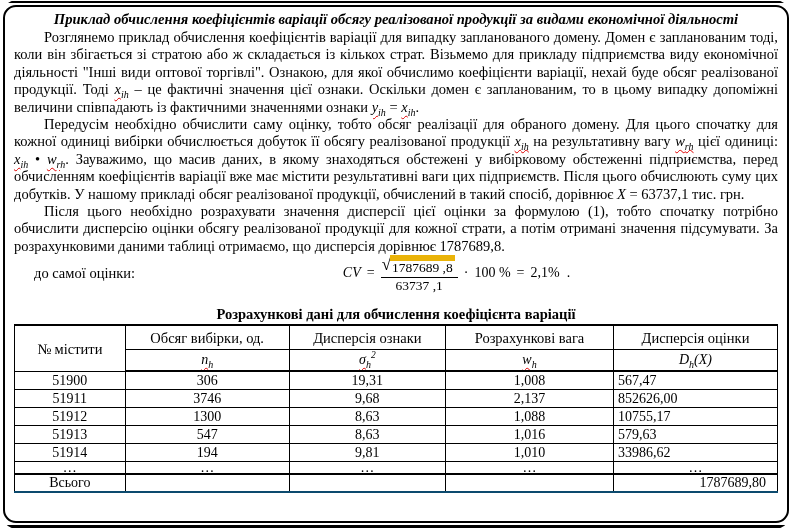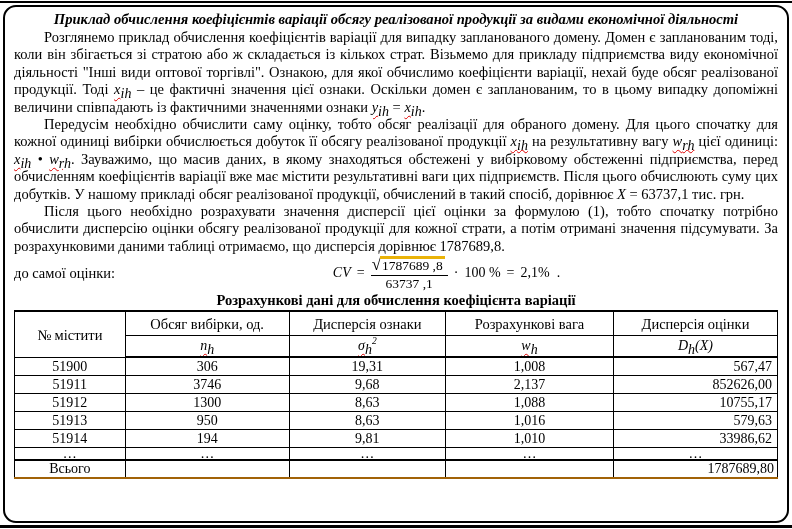--- a/index.html
+++ b/index.html
@@ -1,51 +1,51 @@
 <!DOCTYPE html>
 <html><head>
 <meta charset="utf-8">
 <style>
   html,body{margin:0;padding:0;background:#fff;}
   .canvas{position:relative;width:792px;height:529px;background:#fff;color:#000;
-          font-family:"Liberation Serif",serif;overflow:hidden;}
+          font-family:"Liberation Serif",serif;overflow:hidden;border-radius:18px;}
   .rule-top{position:absolute;left:0;top:1px;width:100%;height:2px;background:#000;}
   .rule-bottom{position:absolute;left:0;top:525px;width:100%;height:3px;background:#000;}
   .frame{position:absolute;left:3px;top:5px;right:3px;bottom:6px;border:2px solid #000;
          border-radius:13px;padding:3px 9px 2px 9px;overflow:hidden;box-sizing:border-box;}
   .title{font-weight:bold;font-style:italic;text-align:center;font-size:14.6px;line-height:19px;}
   p.para{margin:0;text-align:justify;text-indent:30px;font-size:14.5px;line-height:17.4px;}
   .var{font-style:italic;white-space:nowrap;}
-  .var sub{font-size:14px;line-height:0;}
+  .var sub{font-size:10px;line-height:0;}
   .var sup{font-size:9.5px;font-style:italic;line-height:0;}
   .misspell{text-decoration-line:underline;text-decoration-style:wavy;
             text-decoration-color:#dd0000;text-decoration-thickness:1px;text-underline-offset:3px;}
   .formula-line{display:flex;align-items:center;height:36px;font-size:14.5px;}
-  .lead{flex:0 0 auto;}
+  .lead{flex:0 0 auto;margin-left:20px;}
   .formula{margin:0 auto;display:inline-flex;align-items:center;gap:6px;font-size:14px;}
   .fvar{font-style:italic;}
   .frac{display:inline-flex;flex-direction:column;align-items:center;font-size:13.5px;line-height:14px;}
   .num{display:inline-flex;align-items:center;border-bottom:1px solid #000;padding:1px 3px 2px 1px;}
   .rad{font-size:17px;line-height:12px;margin-right:-1px;}
-  .radicand{border-top:3px solid #eab308;padding:0 2px;}
+  .radicand{border-top:6px solid #eab308;padding:0 2px;}
   .den{padding-top:1px;}
   .fper{margin-left:1px;}
-  .tbl-caption{text-align:center;font-weight:bold;font-size:14.5px;line-height:17px;margin-top:1px;}
+  .tbl-caption{text-align:center;font-weight:bold;font-size:14.5px;line-height:17px;margin-top:15px;}
   table.calc{width:100%;border-collapse:collapse;table-layout:fixed;font-size:14px;margin-top:1px;
              border-top:2px solid #000;}
   table.calc td{border:1px solid #000;text-align:center;padding:0 4px;height:17px;line-height:16px;
                 overflow:hidden;white-space:nowrap;}
   tr.hrow1 td{height:23px;font-size:14.5px;}
   tr.hrow2 td{height:20px;border-bottom:2px solid #000;}
   td.strata-head{font-size:14.5px;}
-  tr.drow td:last-child{text-align:right;padding-right:5px;}
+  tr.drow td:last-child{text-align:left;padding-right:24px;}
   tr.dots td{height:11px;line-height:8px;}
   tr.dots td:last-child{text-align:center;padding-right:4px;}
-  tr.total td{border-top:2px solid #000;border-bottom:2px solid #a16207;height:16px;}
-  tr.total td:last-child{text-align:right;padding-right:3px;}
+  tr.total td{border-top:2px solid #000;border-bottom:2px solid #0c4a6e;height:16px;}
+  tr.total td:last-child{text-align:right;padding-right:11px;}
 </style>
 </head>
 <body>
 
 <div class="canvas">
   <div class="rule-top"></div>
   <div class="rule-bottom"></div>
 
   <div class="frame">
 
@@ -118,21 +118,21 @@
         </tr>
         <tr class="drow">
           <td>51912</td>
           <td>1300</td>
           <td>8,63</td>
           <td>1,088</td>
           <td>10755,17</td>
         </tr>
         <tr class="drow">
           <td>51913</td>
-          <td>950</td>
+          <td>547</td>
           <td>8,63</td>
           <td>1,016</td>
           <td>579,63</td>
         </tr>
         <tr class="drow">
           <td>51914</td>
           <td>194</td>
           <td>9,81</td>
           <td>1,010</td>
           <td>33986,62</td>

